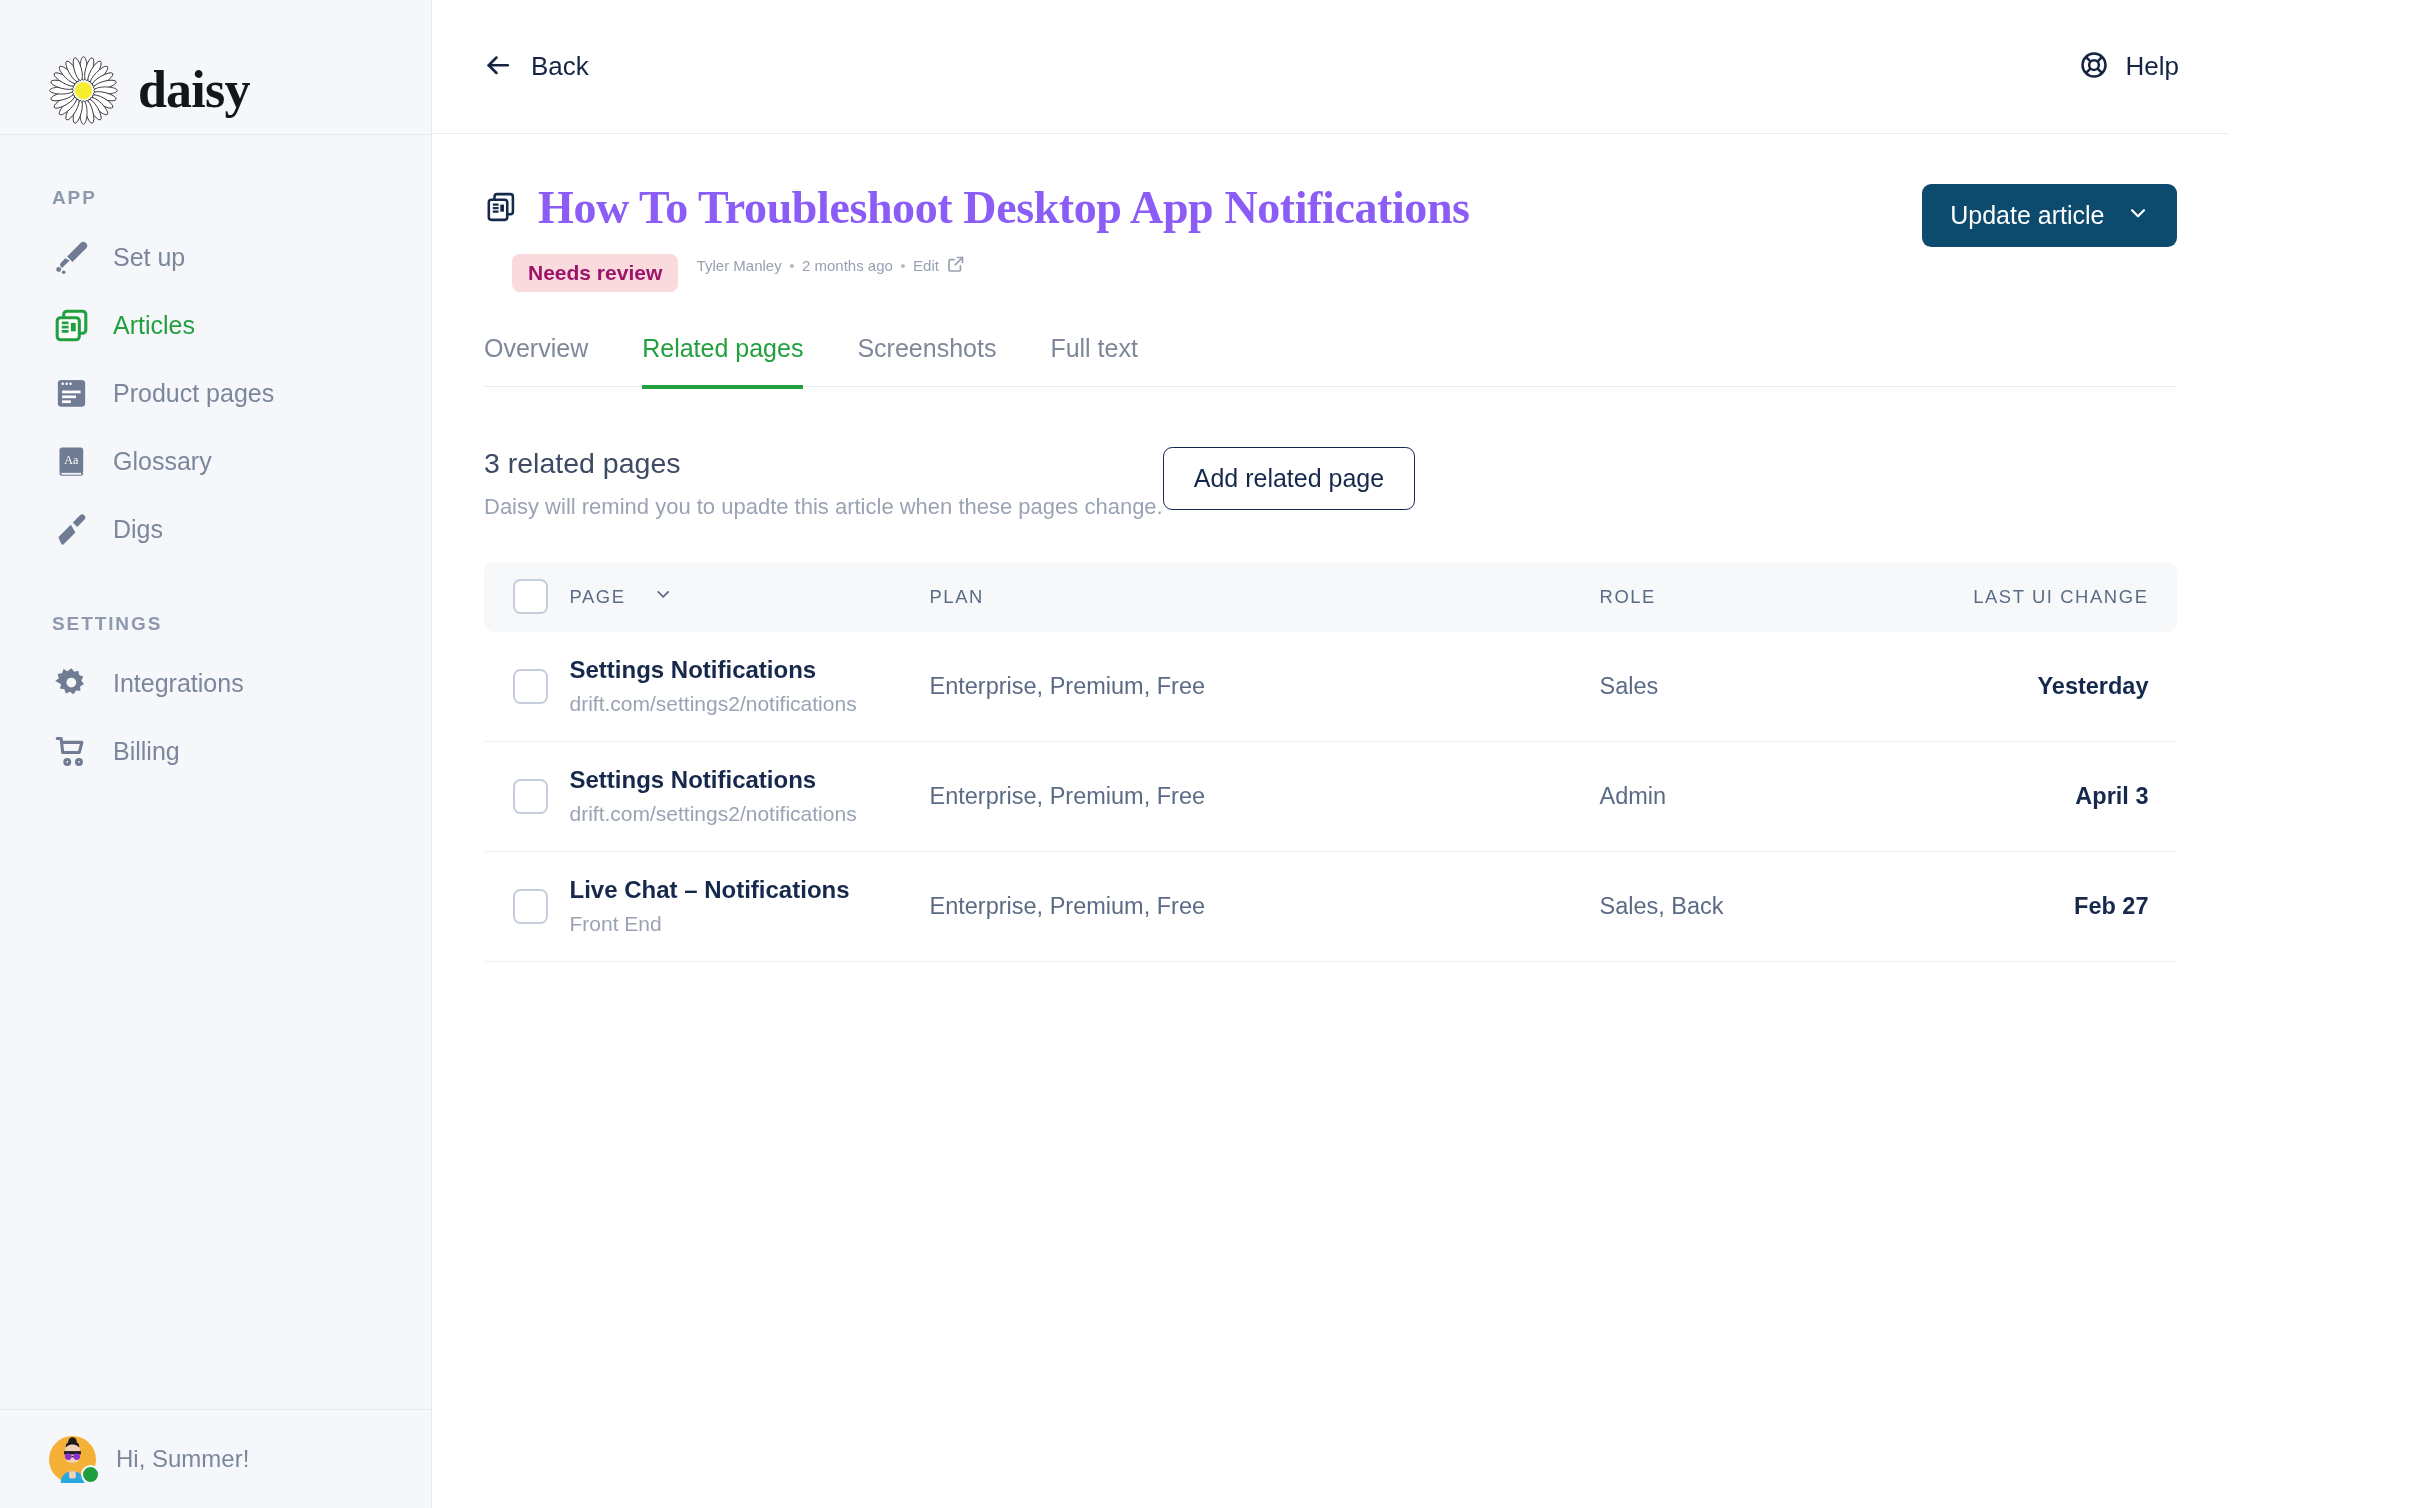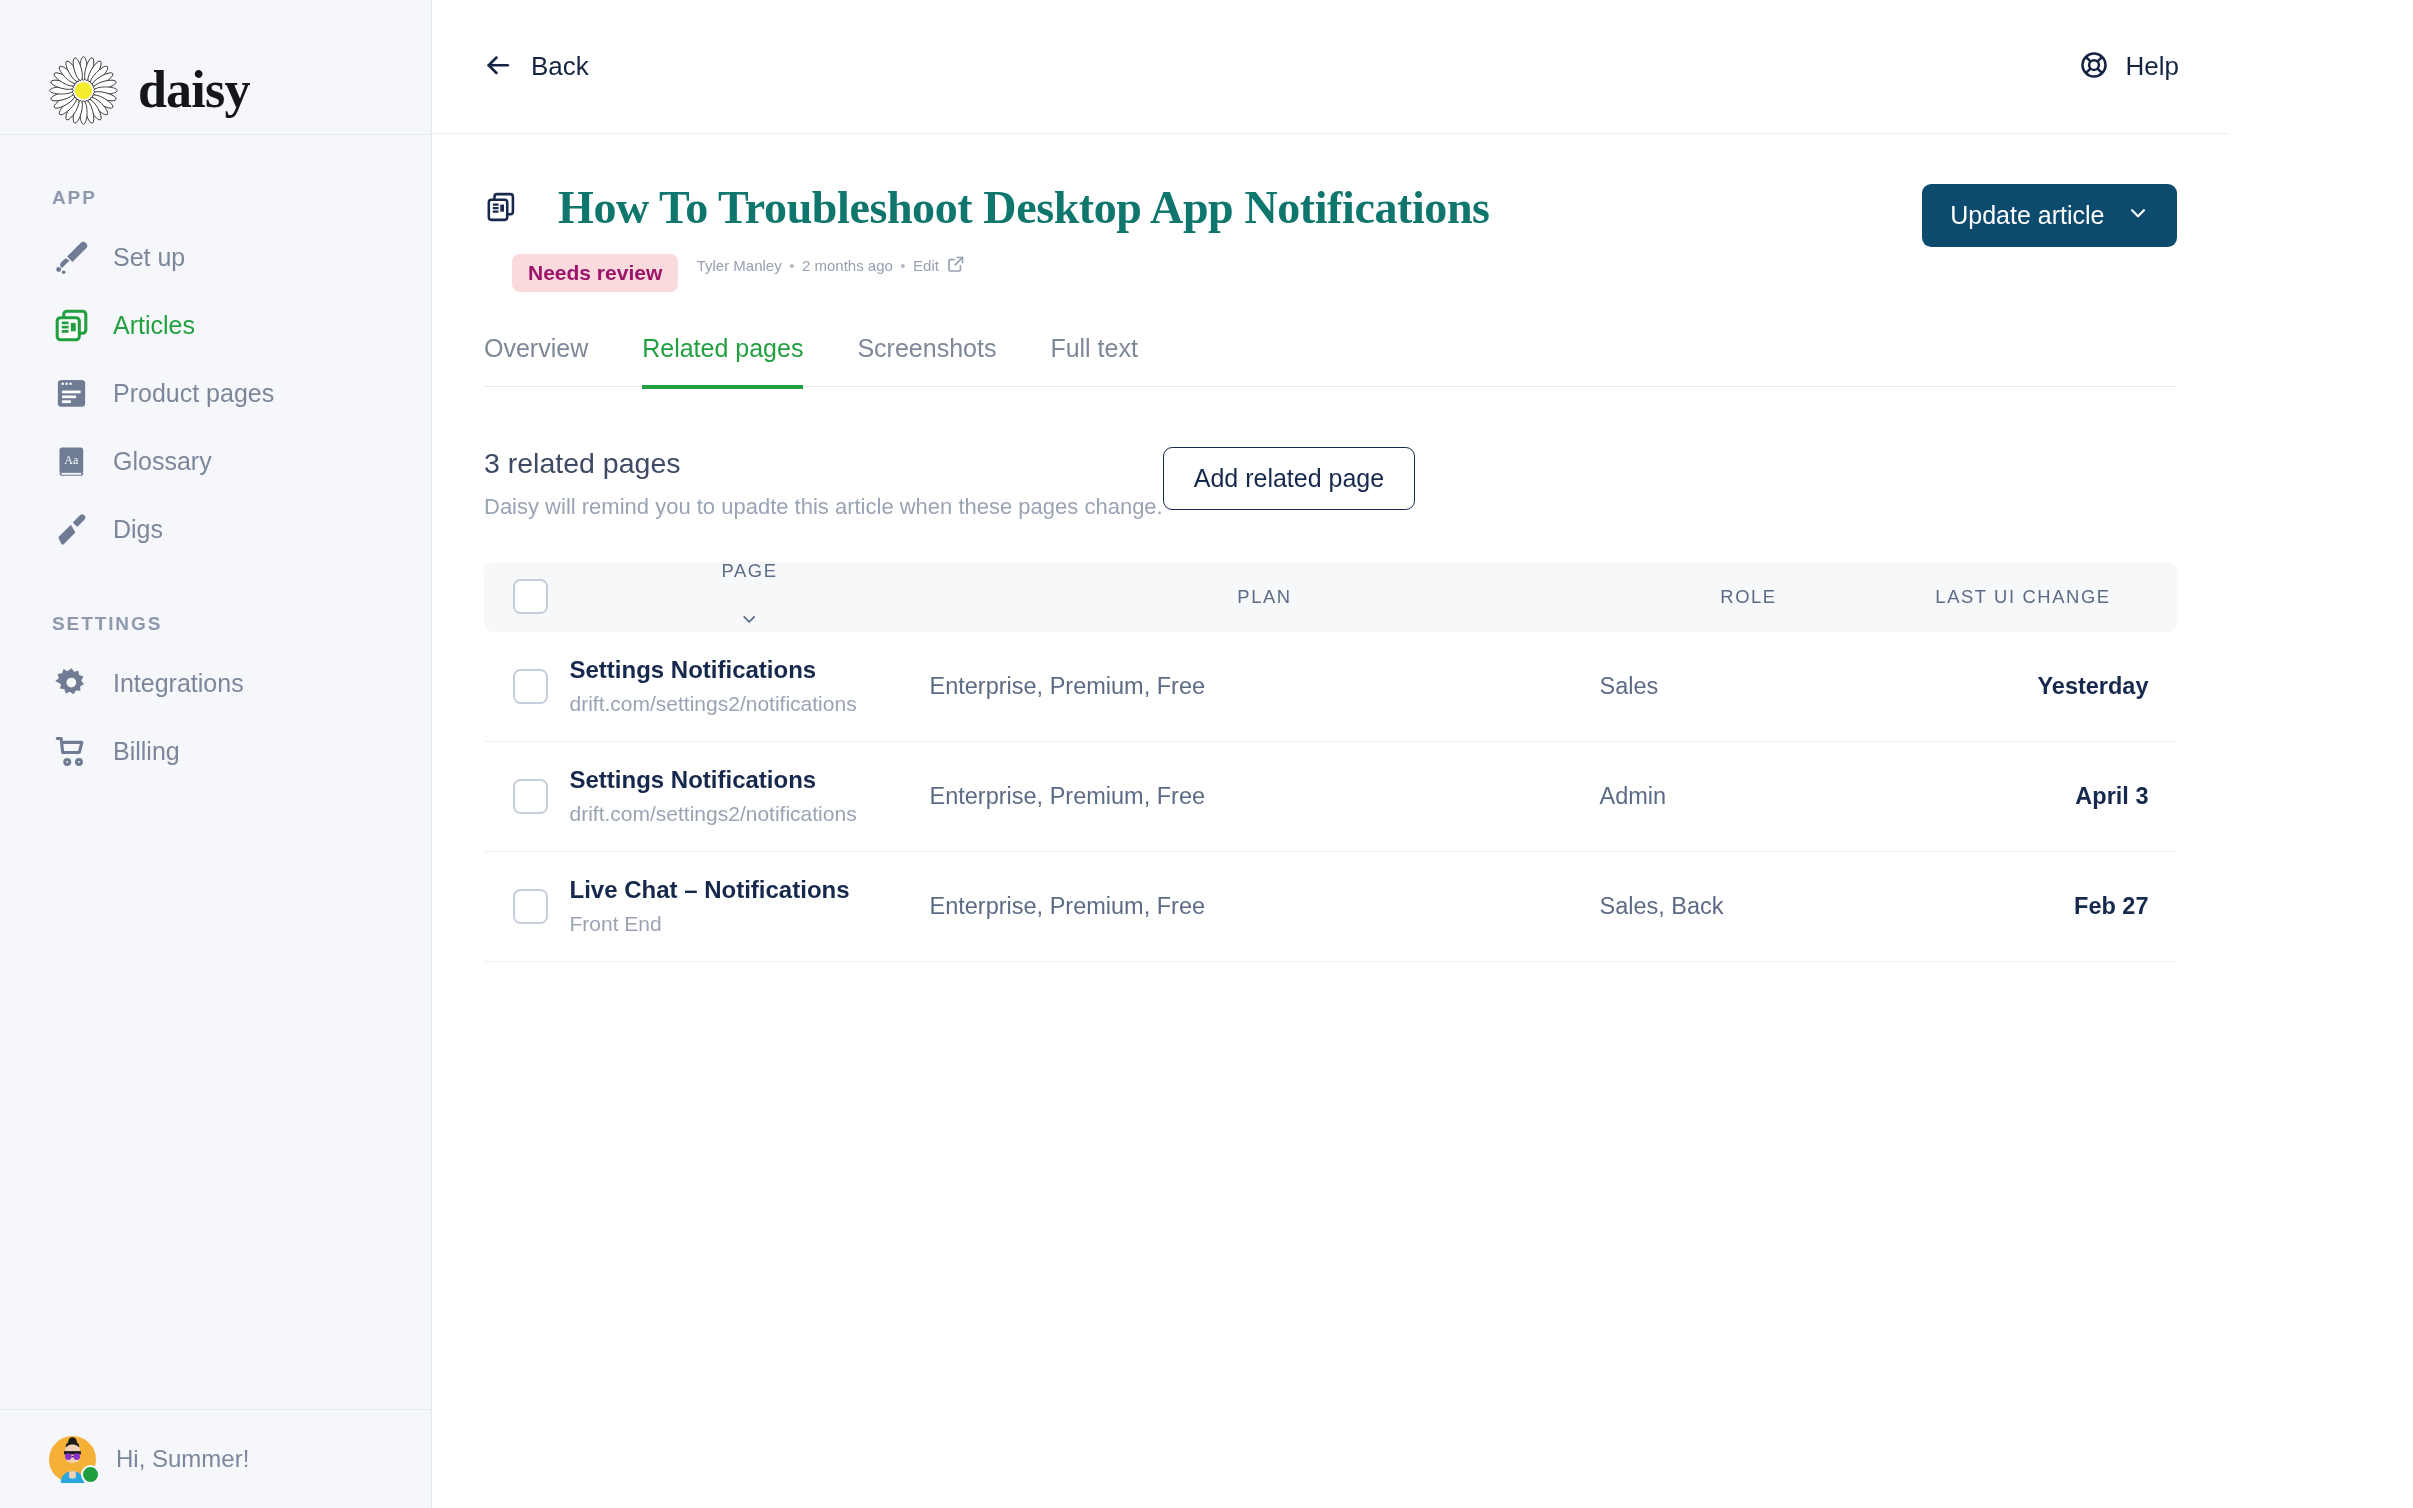--- a/index.html
+++ b/index.html
@@ -76,22 +76,22 @@
 
   .content { padding: 0 52px 0 52px; }
 
   .title-row {
     display: flex; align-items: flex-start; justify-content: space-between;
     padding-top: 50px;
   }
   .title-line { display: flex; align-items: center; gap: 20px; }
   .title-text {
     font-family: "Liberation Serif", serif;
-    font-size: 46px; font-weight: 700; color: #0f766e;
-    letter-spacing: -0.4px; line-height: 1.05; margin-left: 20px;
+    font-size: 46px; font-weight: 700; color: #8b5cf6;
+    letter-spacing: -0.4px; line-height: 1.05;
   }
   .meta-row { display: flex; align-items: flex-start; gap: 18.4px; margin-top: 22px; padding-left: 28px; }
   .badge {
     background: #fbdade; color: #9c1468;
     font-size: 21px; font-weight: 700;
     padding: 7.5px 16px 9.2px; border-radius: 7.5px; line-height: 1;
   }
   .meta-text { font-size: 15px; color: #97a1b2; display: flex; align-items: center; gap: 7.5px; }
   .meta-dot { color: #b6bdc9; }
   .meta-edit { color: #97a1b2; cursor: pointer; }
@@ -126,21 +126,21 @@
   .section-sub { font-size: 22px; color: #9aa3b4; margin-top: 13.4px; }
 
   .table { margin-top: 42px; width: 100%; }
   .thead {
     background: #f6f8fa; border-radius: 10px;
     display: flex; align-items: center; height: 70px;
     padding: 0 28.5px 0 28.5px;
   }
   .th {
     font-size: 18.4px; letter-spacing: 1.6px; color: #5c6b85; font-weight: 400;
-    text-transform: uppercase; display: flex; align-items: center; gap: 28.5px; flex-direction: column;
+    text-transform: uppercase; display: flex; align-items: center; gap: 28.5px;
   }
   .row {
     display: flex; align-items: center; height: 110px;
     padding: 0 28.5px 0 28.5px; border-bottom: 0.8px solid #eef0f4;
   }
   .col-check { width: 57px; flex: 0 0 57px; display: flex; align-items: center; }
   .col-page  { width: 360px; flex: 0 0 360px; }
   .col-plan  { width: 670px; flex: 0 0 670px; }
   .col-role  { flex: 1 1 auto; }
   .col-date  { width: 251px; flex: 0 0 251px; text-align: right; }

